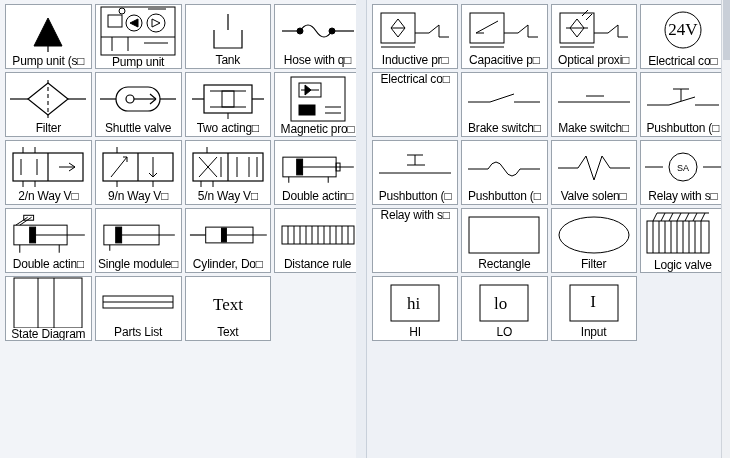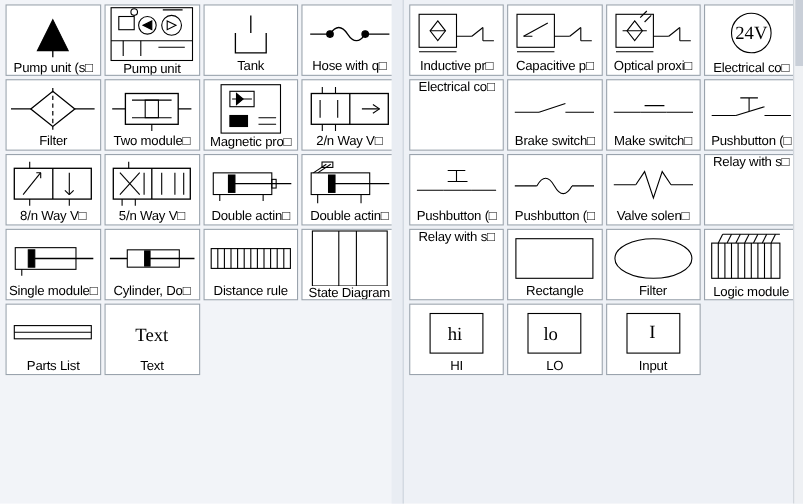--- a/index.html
+++ b/index.html
@@ -181,31 +181,45 @@
     <line x1="4" y1="22" x2="22" y2="22" class="st"></line>
     <line x1="62" y1="22" x2="80" y2="22" class="st"></line>
     <polygon points="22,22 42,6 62,22 42,38" class="st"></polygon>
     <line x1="42" y1="3" x2="42" y2="41" stroke="#000" stroke-width="1.1" stroke-dasharray="4,3" fill="none"></line>
   </svg>
           </div>
           <div class="cap">Filter</div>
         </div>
         <div class="cell">
           <div class="art">
+            <svg width="84" height="44" viewBox="0 0 84 44">
+    <line x1="4" y1="22" x2="20" y2="22" class="st"></line>
+    <line x1="64" y1="22" x2="80" y2="22" class="st"></line>
+    <rect x="20" y="10" width="44" height="24" rx="12" class="st"></rect>
+    <circle cx="34" cy="22" r="4" class="st"></circle>
+    <line x1="38" y1="22" x2="60" y2="22" class="st"></line>
+    <line x1="54" y1="17" x2="60" y2="22" class="st"></line>
+    <line x1="54" y1="27" x2="60" y2="22" class="st"></line>
+  </svg>
+          </div>
+          <div class="cap">Shuttle valve</div>
+        </div>
+        <div class="cell">
+          <div class="art">
             <svg width="80" height="44" viewBox="0 0 80 44">
     <line x1="4" y1="22" x2="16" y2="22" class="st"></line>
     <line x1="64" y1="22" x2="76" y2="22" class="st"></line>
     <rect x="16" y="8" width="48" height="28" class="st"></rect>
     <line x1="22" y1="14" x2="58" y2="14" class="thin"></line>
     <line x1="22" y1="30" x2="58" y2="30" class="thin"></line>
     <rect x="34" y="14" width="12" height="16" class="thin"></rect>
     <line x1="40" y1="36" x2="40" y2="42" class="thin"></line>
   </svg>
           </div>
-          <div class="cap">Two module□</div>
+          <div class="cap">Two acting□</div>
         </div>
         <div class="cell">
           <div class="art">
             <svg width="70" height="52" viewBox="0 0 70 52">
     <rect x="8" y="4" width="54" height="44" class="thin"></rect>
     <rect x="16" y="10" width="22" height="14" class="thin"></rect>
     <line x1="18" y1="17" x2="36" y2="17" class="thin"></line>
     <path d="M22 12 L28 17 L22 22 Z" class="stf"></path>
     <rect x="16" y="32" width="16" height="10" class="stf"></rect>
     <line x1="42" y1="34" x2="58" y2="34" class="thin"></line>
@@ -241,21 +255,21 @@
     <line x1="26" y1="14" x2="30" y2="14" class="thin"></line>
     <line x1="30" y1="14" x2="30" y2="19" class="thin"></line>
     <line x1="56" y1="14" x2="56" y2="34" class="thin"></line>
     <line x1="52" y1="30" x2="56" y2="34" class="thin"></line>
     <line x1="60" y1="30" x2="56" y2="34" class="thin"></line>
     <line x1="20" y1="38" x2="20" y2="44" class="thin"></line>
     <line x1="56" y1="38" x2="56" y2="44" class="thin"></line>
     <line x1="20" y1="4" x2="20" y2="10" class="thin"></line>
   </svg>
           </div>
-          <div class="cap">8/n Way V□</div>
+          <div class="cap">9/n Way V□</div>
         </div>
         <div class="cell">
           <div class="art">
             <svg width="82" height="48" viewBox="0 0 82 48">
     <rect x="6" y="10" width="70" height="28" class="st"></rect>
     <line x1="41" y1="10" x2="41" y2="38" class="st"></line>
     <line x1="12" y1="34" x2="30" y2="14" class="thin"></line>
     <line x1="30" y1="34" x2="12" y2="14" class="thin"></line>
     <line x1="34" y1="34" x2="34" y2="14" class="thin"></line>
     <line x1="50" y1="14" x2="50" y2="34" class="thin"></line>
@@ -491,20 +505,28 @@
           <div class="art">
             <svg width="84" height="38" viewBox="0 0 84 38">
     <line x1="6" y1="20" x2="26" y2="20" class="thin"></line>
     <path d="M26 20 L34 8 L42 32 L50 8 L58 20" class="thin"></path>
     <line x1="58" y1="20" x2="78" y2="20" class="thin"></line>
   </svg>
           </div>
           <div class="cap">Valve solen□</div>
         </div>
         <div class="cell">
+          <div class="art">
+            <svg width="84" height="44" viewBox="0 0 84 44">
+    <line x1="4" y1="22" x2="22" y2="22" class="thin"></line>
+    <circle cx="42" cy="22" r="14" class="thin"></circle>
+    <text x="42" y="26" text-anchor="middle" class="txtsm">SA</text>
+    <line x1="62" y1="22" x2="80" y2="22" class="thin"></line>
+  </svg>
+          </div>
           <div class="cap">Relay with s□</div>
         </div>
         <div class="cell">
           <div class="cap">Relay with s□</div>
         </div>
         <div class="cell">
           <div class="art">
             <svg width="80" height="46" viewBox="0 0 80 46">
               <rect x="5" y="5" width="70" height="36" class="thin"></rect>
             </svg>
@@ -539,21 +561,21 @@
                 <line x1="20" y1="12" x2="24" y2="4"></line>
       <line x1="28" y1="12" x2="32" y2="4"></line>
                 <line x1="36" y1="12" x2="40" y2="4"></line>
       <line x1="44" y1="12" x2="48" y2="4"></line>
                 <line x1="52" y1="12" x2="56" y2="4"></line>
       <line x1="60" y1="12" x2="64" y2="4"></line>
       <line x1="16" y1="4" x2="68" y2="4"></line>
     </g>
   </svg>
           </div>
-          <div class="cap">Logic module</div>
+          <div class="cap">Logic valve</div>
         </div>
         <div class="cell">
           <div class="art">
             <svg width="76" height="48" viewBox="0 0 76 48">
     <rect x="14" y="6" width="48" height="36" class="thin"></rect>
     <text x="30" y="30" class="txtart" font-size="16">hi</text>
   </svg>
           </div>
           <div class="cap">HI</div>
         </div>

